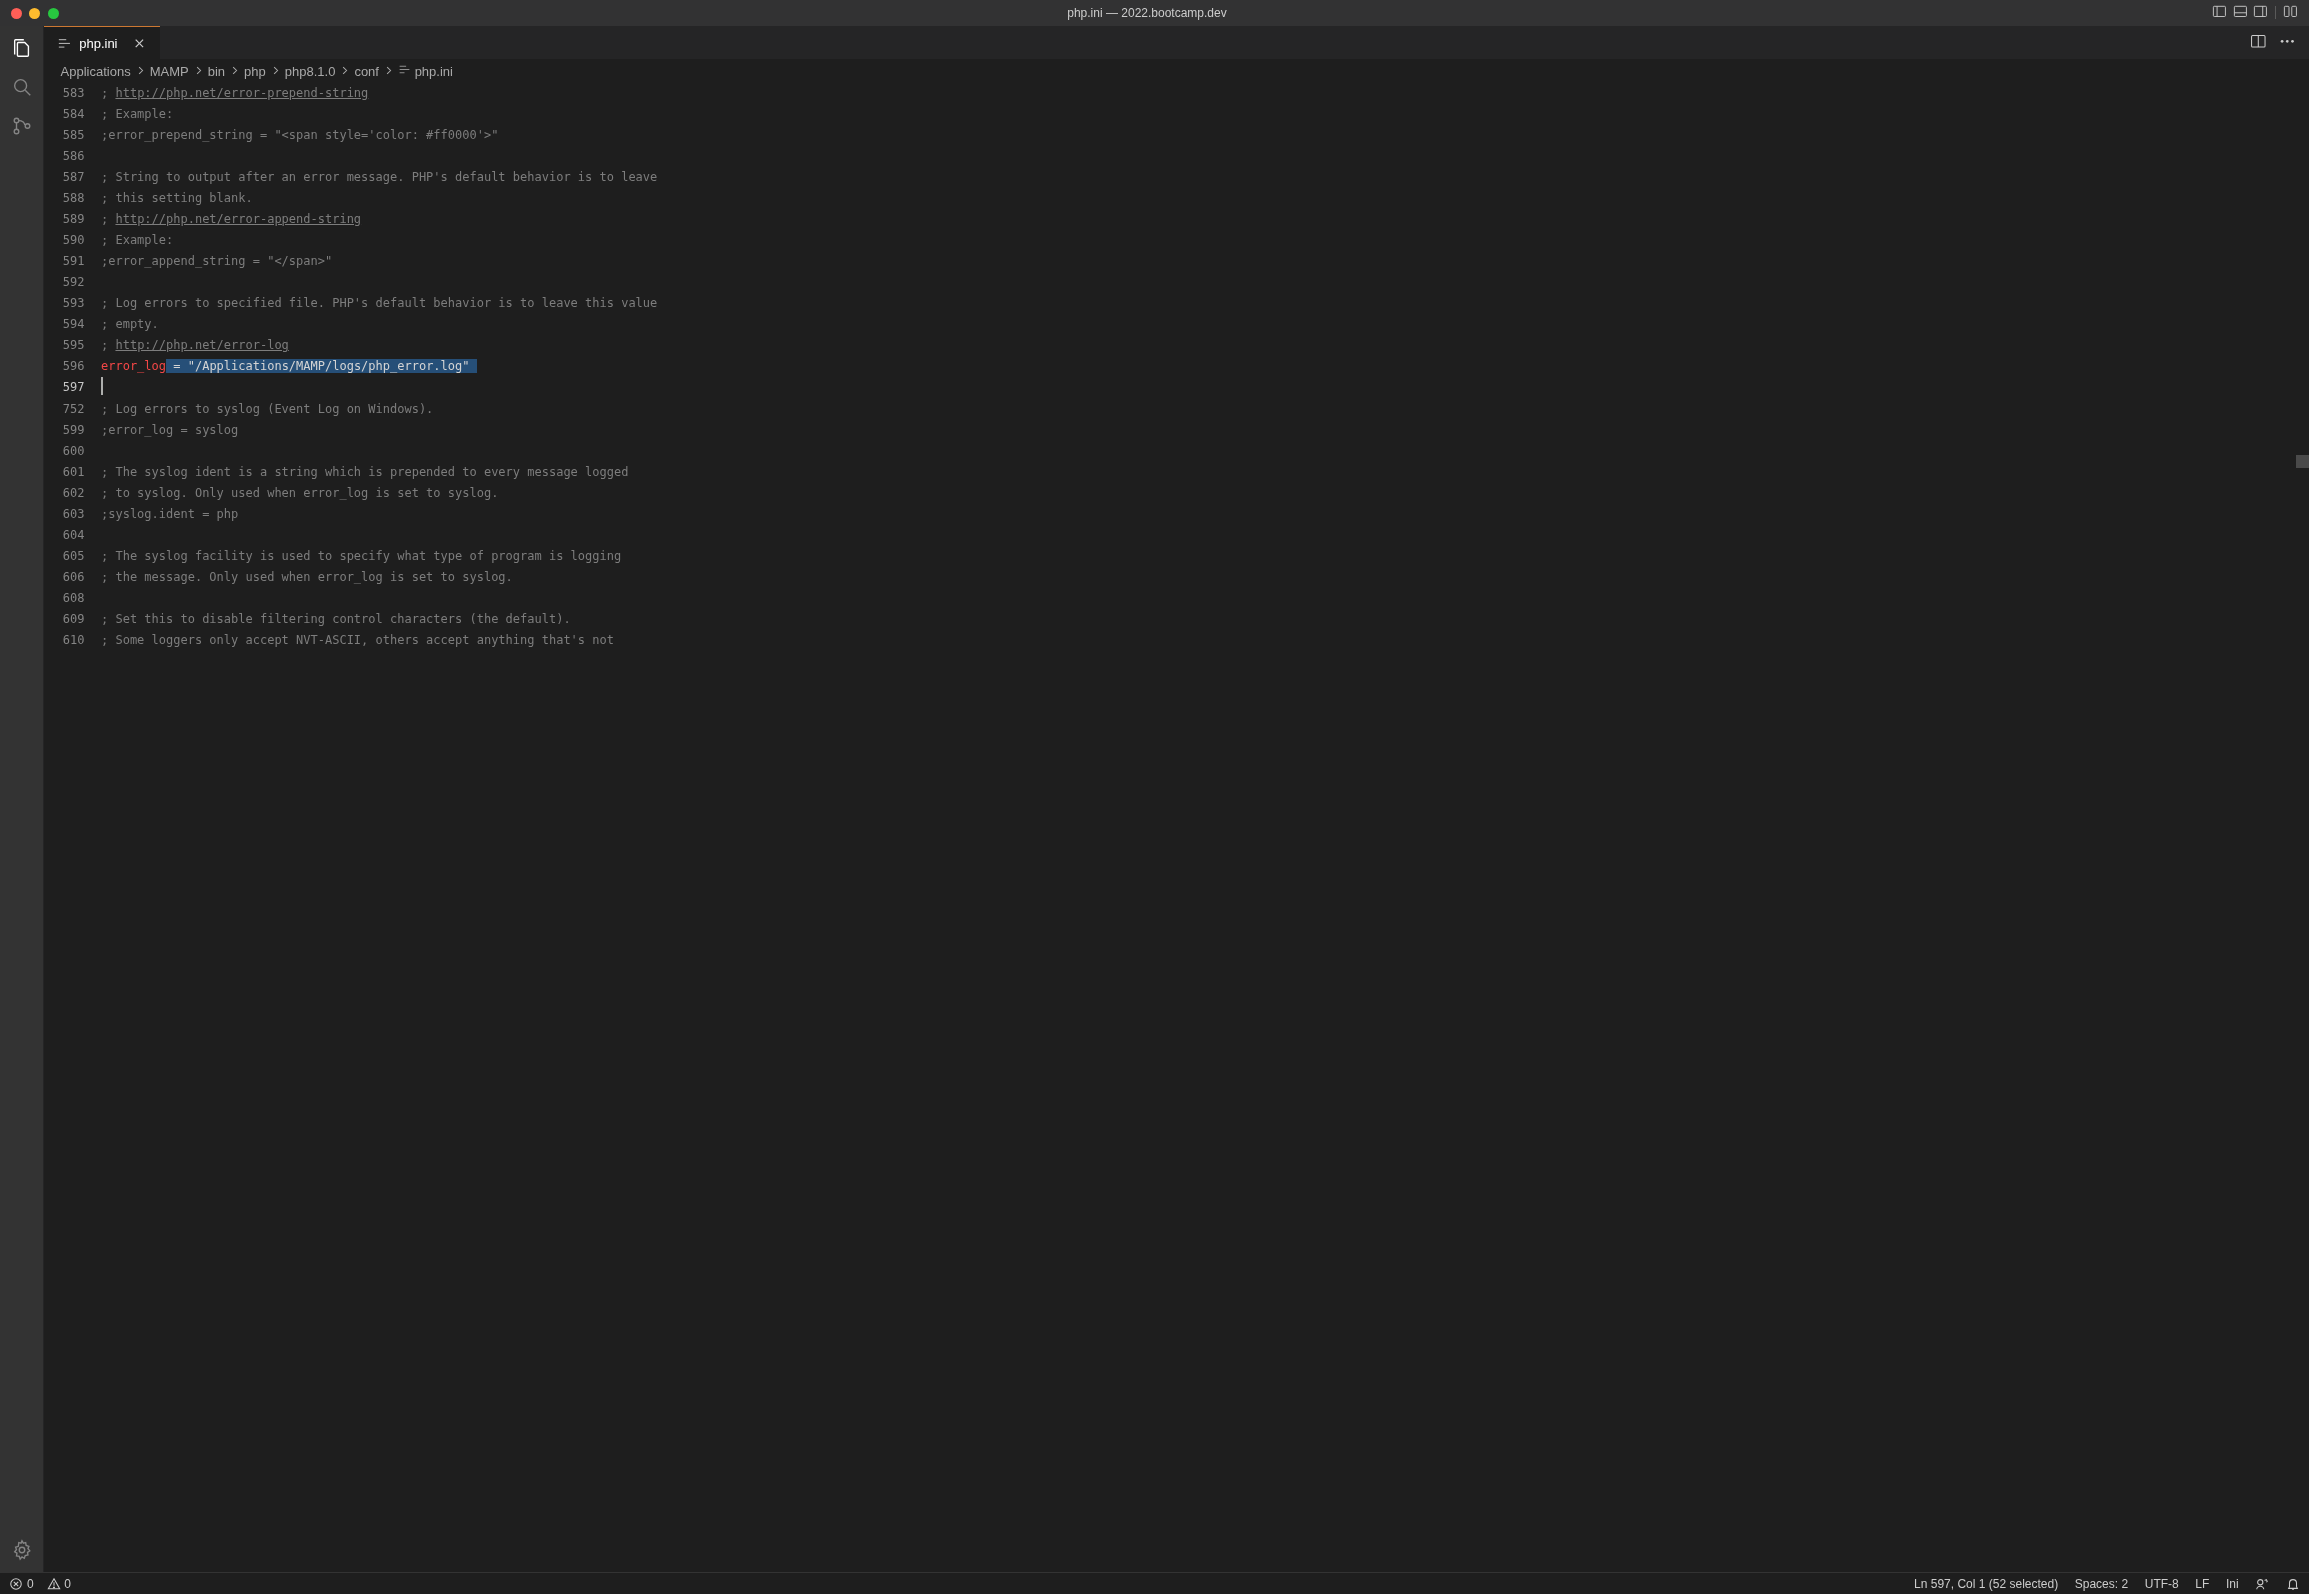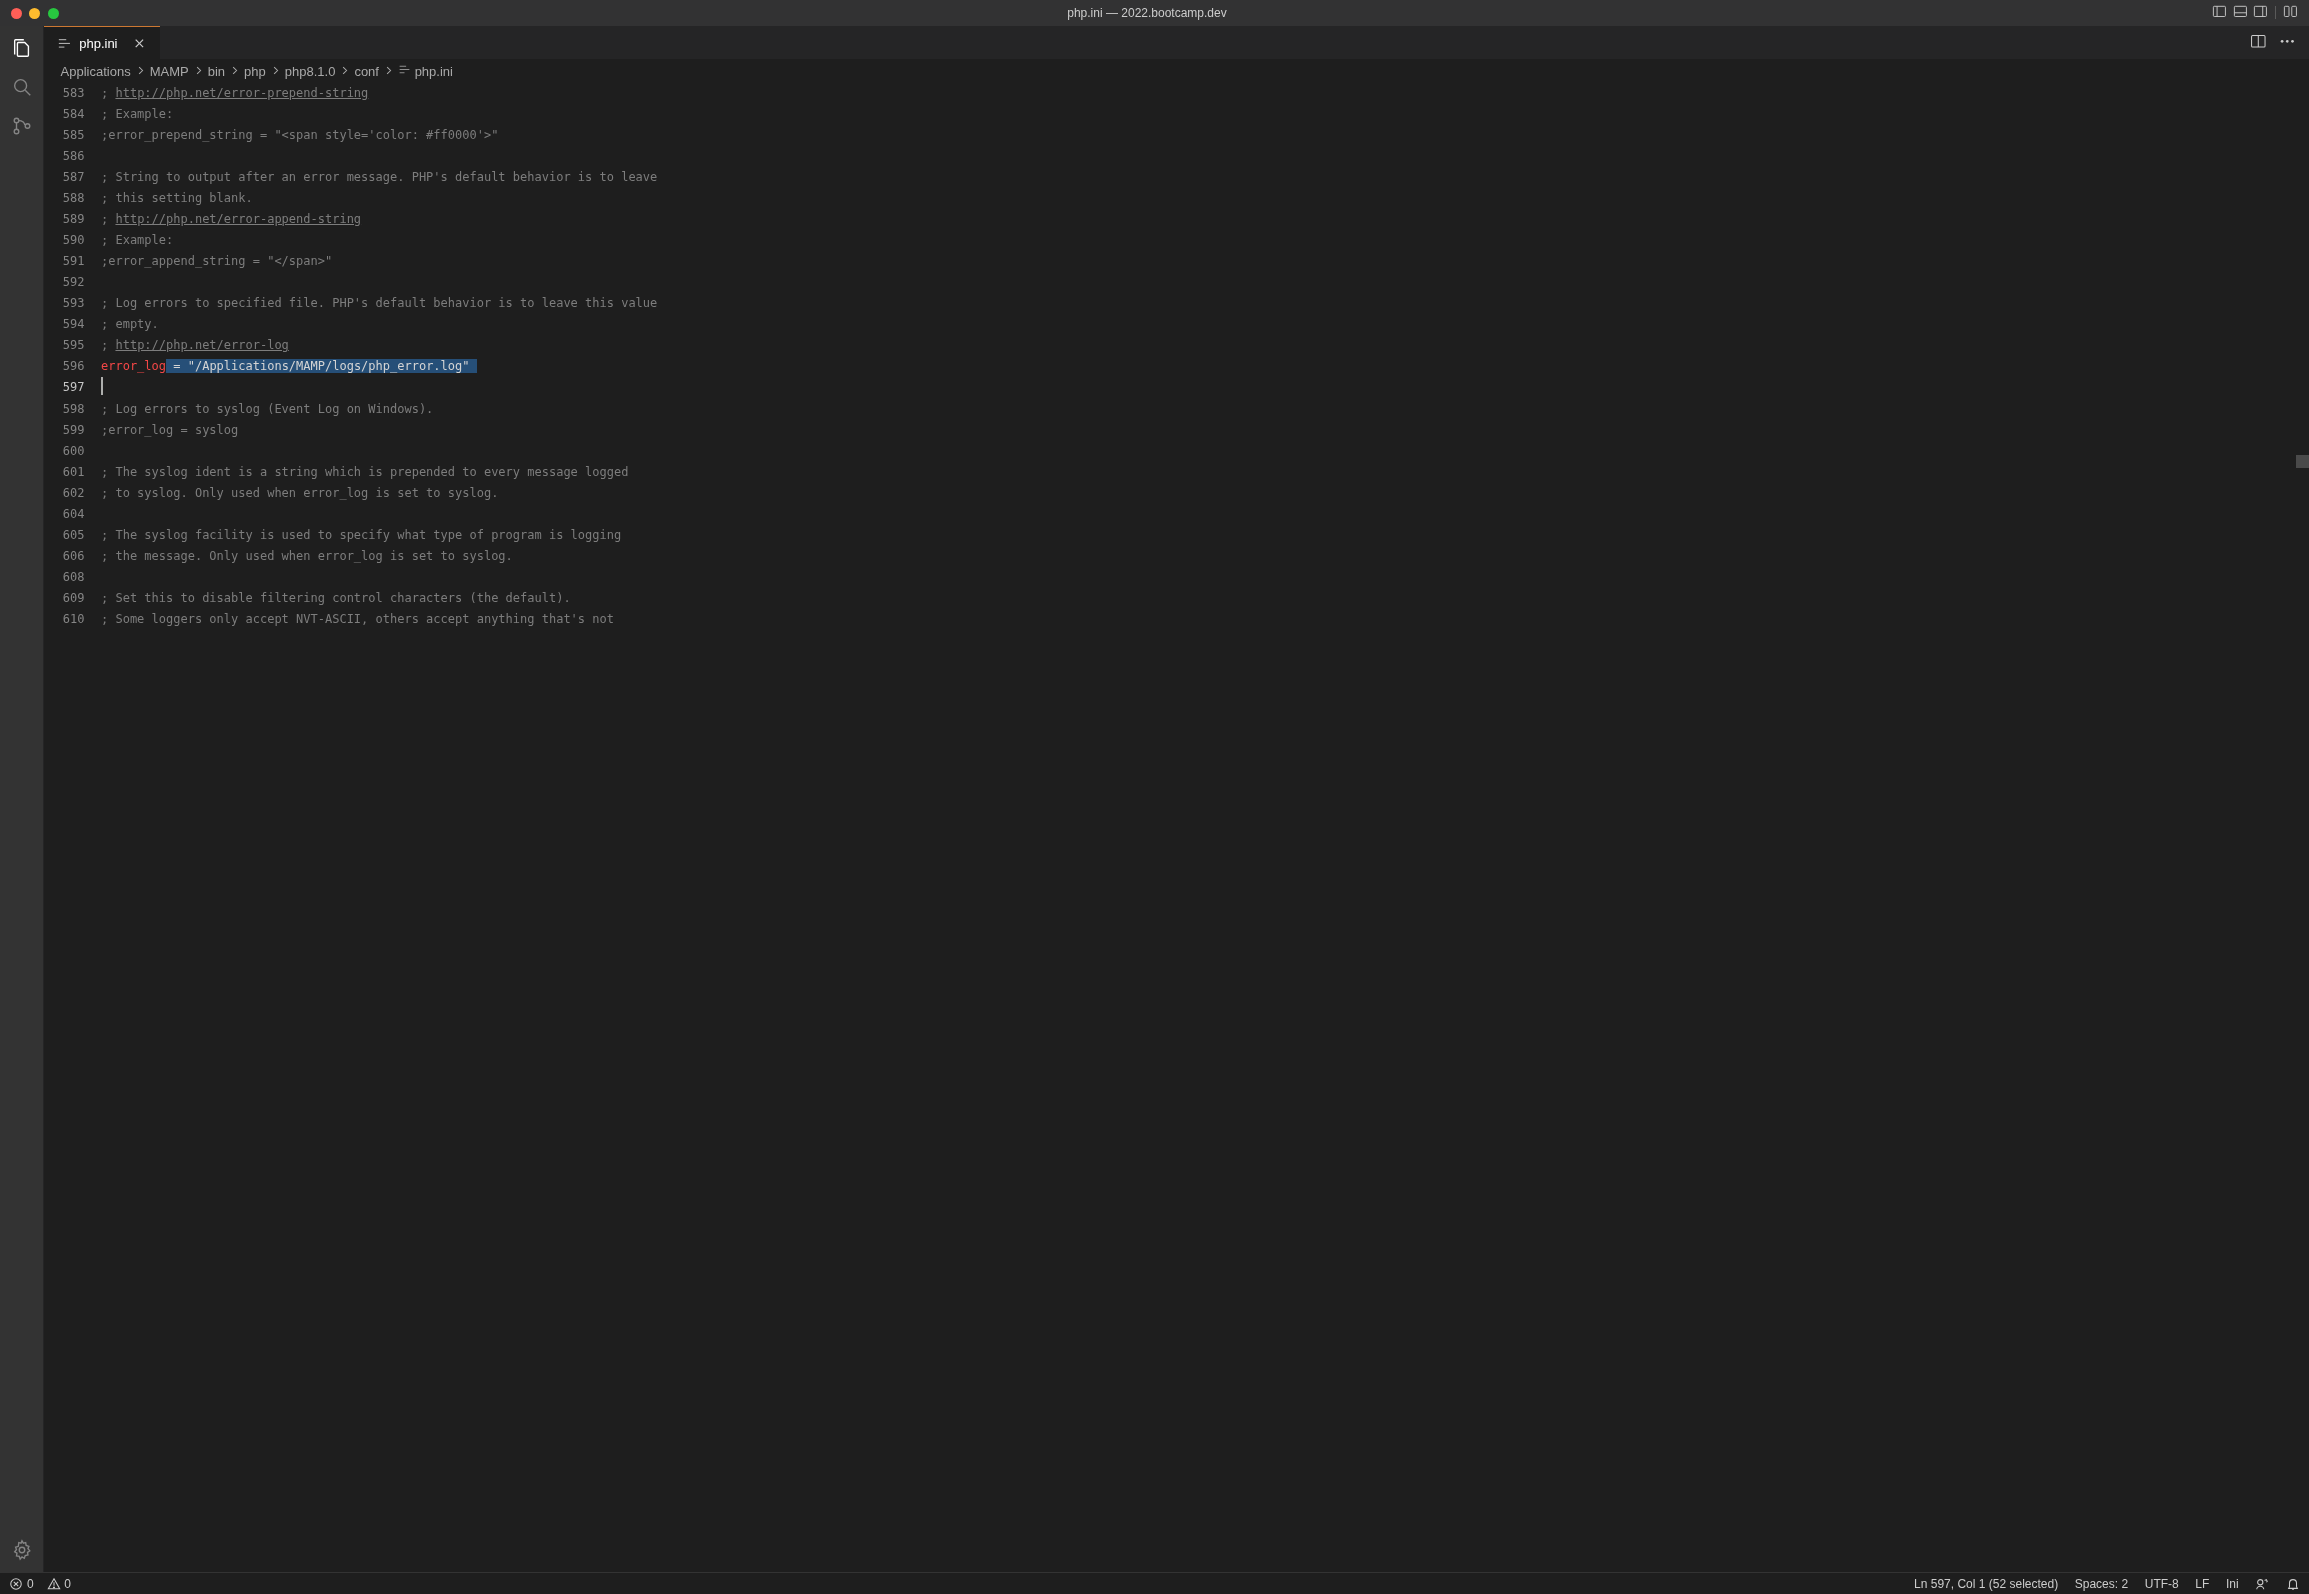--- a/index.html
+++ b/index.html
@@ -208,25 +208,26 @@
           <div class="line"><span class="gutter">588</span><span class="code"><span class="comment">; this setting blank.</span></span></div>
           <div class="line"><span class="gutter">589</span><span class="code"><span class="comment">; </span><span class="link">http://php.net/error-append-string</span></span></div>
           <div class="line"><span class="gutter">590</span><span class="code"><span class="comment">; Example:</span></span></div>
           <div class="line"><span class="gutter">591</span><span class="code"><span class="comment">;error_append_string = "&lt;/span&gt;"</span></span></div>
           <div class="line"><span class="gutter">592</span><span class="code"><span class="code"></span></span></div>
           <div class="line"><span class="gutter">593</span><span class="code"><span class="comment">; Log errors to specified file. PHP's default behavior is to leave this value</span></span></div>
           <div class="line"><span class="gutter">594</span><span class="code"><span class="comment">; empty.</span></span></div>
           <div class="line"><span class="gutter">595</span><span class="code"><span class="comment">; </span><span class="link">http://php.net/error-log</span></span></div>
           <div class="line"><span class="gutter">596</span><span class="code"><span class="key">error_log</span><span class="op sel"> = </span><span class="str sel">"/Applications/MAMP/logs/php_error.log"</span><span class="code sel"> </span></span></div>
           <div class="line current"><span class="gutter">597</span><span class="code"><span class="cursor"></span><span class="code"></span></span></div>
-          <div class="line"><span class="gutter">598</span><span class="code"><span class="comment">; Log errors to syslog (Event Log on Windows).</span></span></div>
+          <div class="line"><span class="gutter">752</span><span class="code"><span class="comment">; Log errors to syslog (Event Log on Windows).</span></span></div>
           <div class="line"><span class="gutter">599</span><span class="code"><span class="comment">;error_log = syslog</span></span></div>
           <div class="line"><span class="gutter">600</span><span class="code"><span class="code"></span></span></div>
           <div class="line"><span class="gutter">601</span><span class="code"><span class="comment">; The syslog ident is a string which is prepended to every message logged</span></span></div>
           <div class="line"><span class="gutter">602</span><span class="code"><span class="comment">; to syslog. Only used when error_log is set to syslog.</span></span></div>
+          <div class="line"><span class="gutter">603</span><span class="code"><span class="comment">;syslog.ident = php</span></span></div>
           <div class="line"><span class="gutter">604</span><span class="code"><span class="code"></span></span></div>
           <div class="line"><span class="gutter">605</span><span class="code"><span class="comment">; The syslog facility is used to specify what type of program is logging</span></span></div>
           <div class="line"><span class="gutter">606</span><span class="code"><span class="comment">; the message. Only used when error_log is set to syslog.</span></span></div>
           <div class="line"><span class="gutter">608</span><span class="code"><span class="code"></span></span></div>
           <div class="line"><span class="gutter">609</span><span class="code"><span class="comment">; Set this to disable filtering control characters (the default).</span></span></div>
           <div class="line"><span class="gutter">610</span><span class="code"><span class="comment">; Some loggers only accept NVT-ASCII, others accept anything that's not</span></span></div>
         </div>
       <div class="minimap">
         <div class="mini-mark" style="top:25%;"></div>
       </div>

